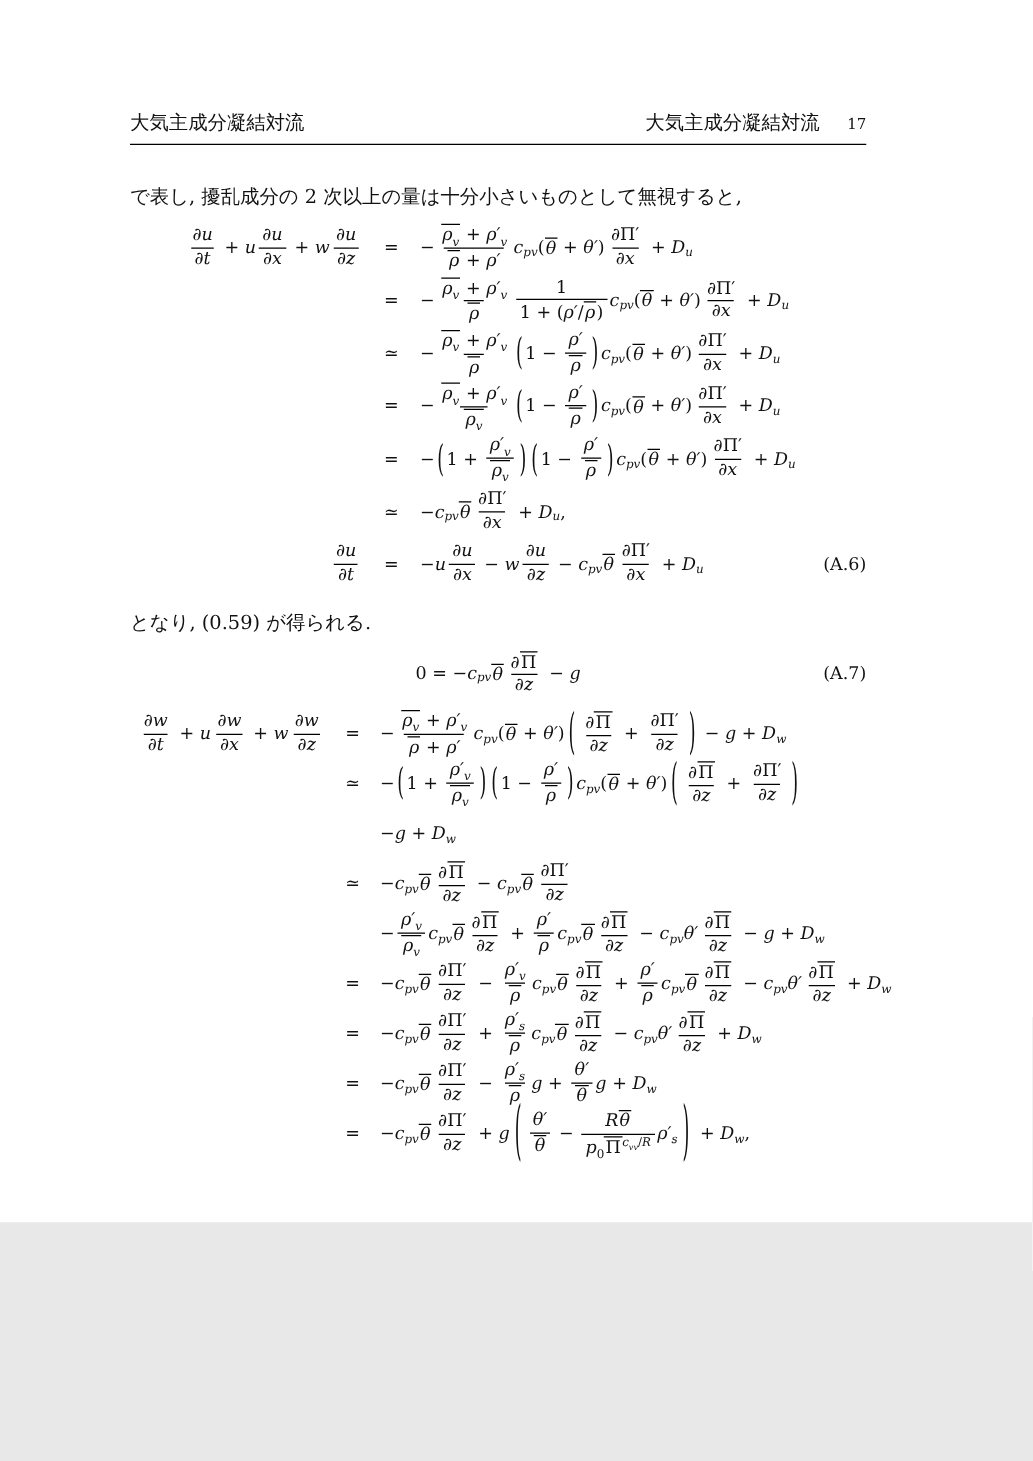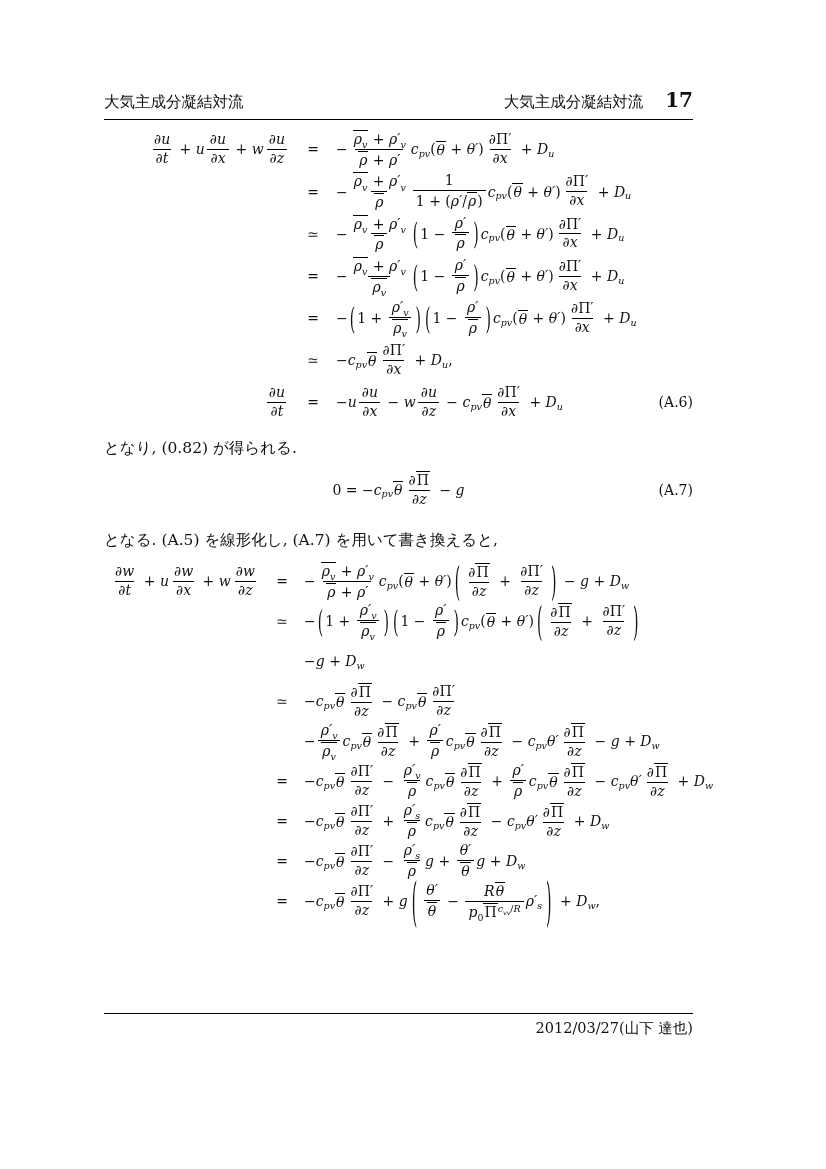--- a/index.html
+++ b/index.html
@@ -1,27 +1,27 @@
 <!DOCTYPE html>
 <html><head>
 <meta charset="utf-8">
 <style>
   html,body{margin:0;padding:0;background:#e8e8e8;}
   .page{
-    position:relative; width:826px; height:1169px; margin:0 auto;
+    position:relative; width:826px; height:978px; margin:0 auto;
     background:#ffffff; color:#111;
     font-family:"DejaVu Serif","Liberation Serif",serif;
     overflow:hidden;
   }
   .content{position:absolute; left:104px; right:133px; top:0;}
   
   .hdr{display:flex; align-items:baseline; border-bottom:1.4px solid #000;
        padding-bottom:6px; margin-top:88px; font-size:15.5px;}
   .hdr .spacer{flex:1;}
-  .hdr .pageno{font-weight:bold; margin-left:22px; font-size:20px;}
+  .hdr .pageno{font-weight:normal; margin-left:22px; font-size:12px;}
   
   .para{font-size:15.5px; line-height:1.5; margin:0;}
   .p1{margin-top:30px;}
   .p2{margin-top:16px;}
   .p3{margin-top:22px;}
   .p4{margin-top:20px;}
   
   .eqblock{margin-top:10px; font-size:14px;}
   .eqrow{display:flex; align-items:center; position:relative; margin:4px 0; min-height:38px;}
   .b2 .eqrow{margin:2px 0;}
@@ -60,20 +60,21 @@
 <div class="page">
   <div class="content">
 
     <div class="hdr">
       <span>大気主成分凝結対流</span>
       <span class="spacer"></span>
       <span>大気主成分凝結対流</span>
       <span class="pageno">17</span>
     </div>
 
+    <p class="para p1">で表し, 擾乱成分の 2 次以上の量は十分小さいものとして無視すると,</p>
 
     <div class="eqblock b1">
         <div class="eqrow">
           <span class="eq-lhs">
             <span class="mfrac">
               <span class="num"><span class="mi">∂u</span></span>
               <span class="den"><span class="mi">∂t</span></span>
             </span>
             <span class="mu"> + </span>
             <span class="mi">u</span>
@@ -122,32 +123,31 @@
               <span class="num"><span class="mi">∂u</span></span>
               <span class="den"><span class="mi">∂t</span></span>
             </span>
           </span>
           <span class="eq-rel">=</span>
           <span class="eq-rhs"><span class="mu">−</span><span class="mi">u</span><span class="mfrac"><span class="num"><span class="mi">∂u</span></span><span class="den"><span class="mi">∂x</span></span></span><span class="mu"> − </span><span class="mi">w</span><span class="mfrac"><span class="num"><span class="mi">∂u</span></span><span class="den"><span class="mi">∂z</span></span></span><span class="mu"> − </span><span class="mi">c</span><span class="msub"><span class="mi">pv</span></span><span class="mbar"><span class="mi">θ</span></span><span class="mfrac"><span class="num"><span class="mi">∂</span><span class="mu">Π′</span></span><span class="den"><span class="mi">∂x</span></span></span><span class="mu"> + </span><span class="mi">D</span><span class="msub"><span class="mi">u</span></span></span>
           <span class="eq-tag">(A.6)</span>
         </div>
       </div>
 
-    <p class="para p2">となり, (0.82) が得られる.</p>
+    <p class="para p2">となり, (0.59) が得られる.</p>
 
     <div class="eqblock eqc">
         <div class="eqrow">
           <span class="eq-lhs"></span>
           <span class="eq-rel"></span>
           <span class="eq-rhs"><span class="mu">0 = −</span><span class="mi">c</span><span class="msub"><span class="mi">pv</span></span><span class="mbar"><span class="mi">θ</span></span><span class="mfrac"><span class="num"><span class="mi">∂</span><span class="mbar"><span class="mu">Π</span></span></span><span class="den"><span class="mi">∂z</span></span></span><span class="mu"> − </span><span class="mi">g</span></span>
           <span class="eq-tag">(A.7)</span>
         </div>
       </div>
 
-    <p class="para p4">となる. (A.5) を線形化し, (A.7) を用いて書き換えると,</p>
 
     <div class="eqblock b2">
         <div class="eqrow">
           <span class="eq-lhs">
             <span class="mfrac">
               <span class="num"><span class="mi">∂w</span></span>
               <span class="den"><span class="mi">∂t</span></span>
             </span>
             <span class="mu"> + </span>
             <span class="mi">u</span>

